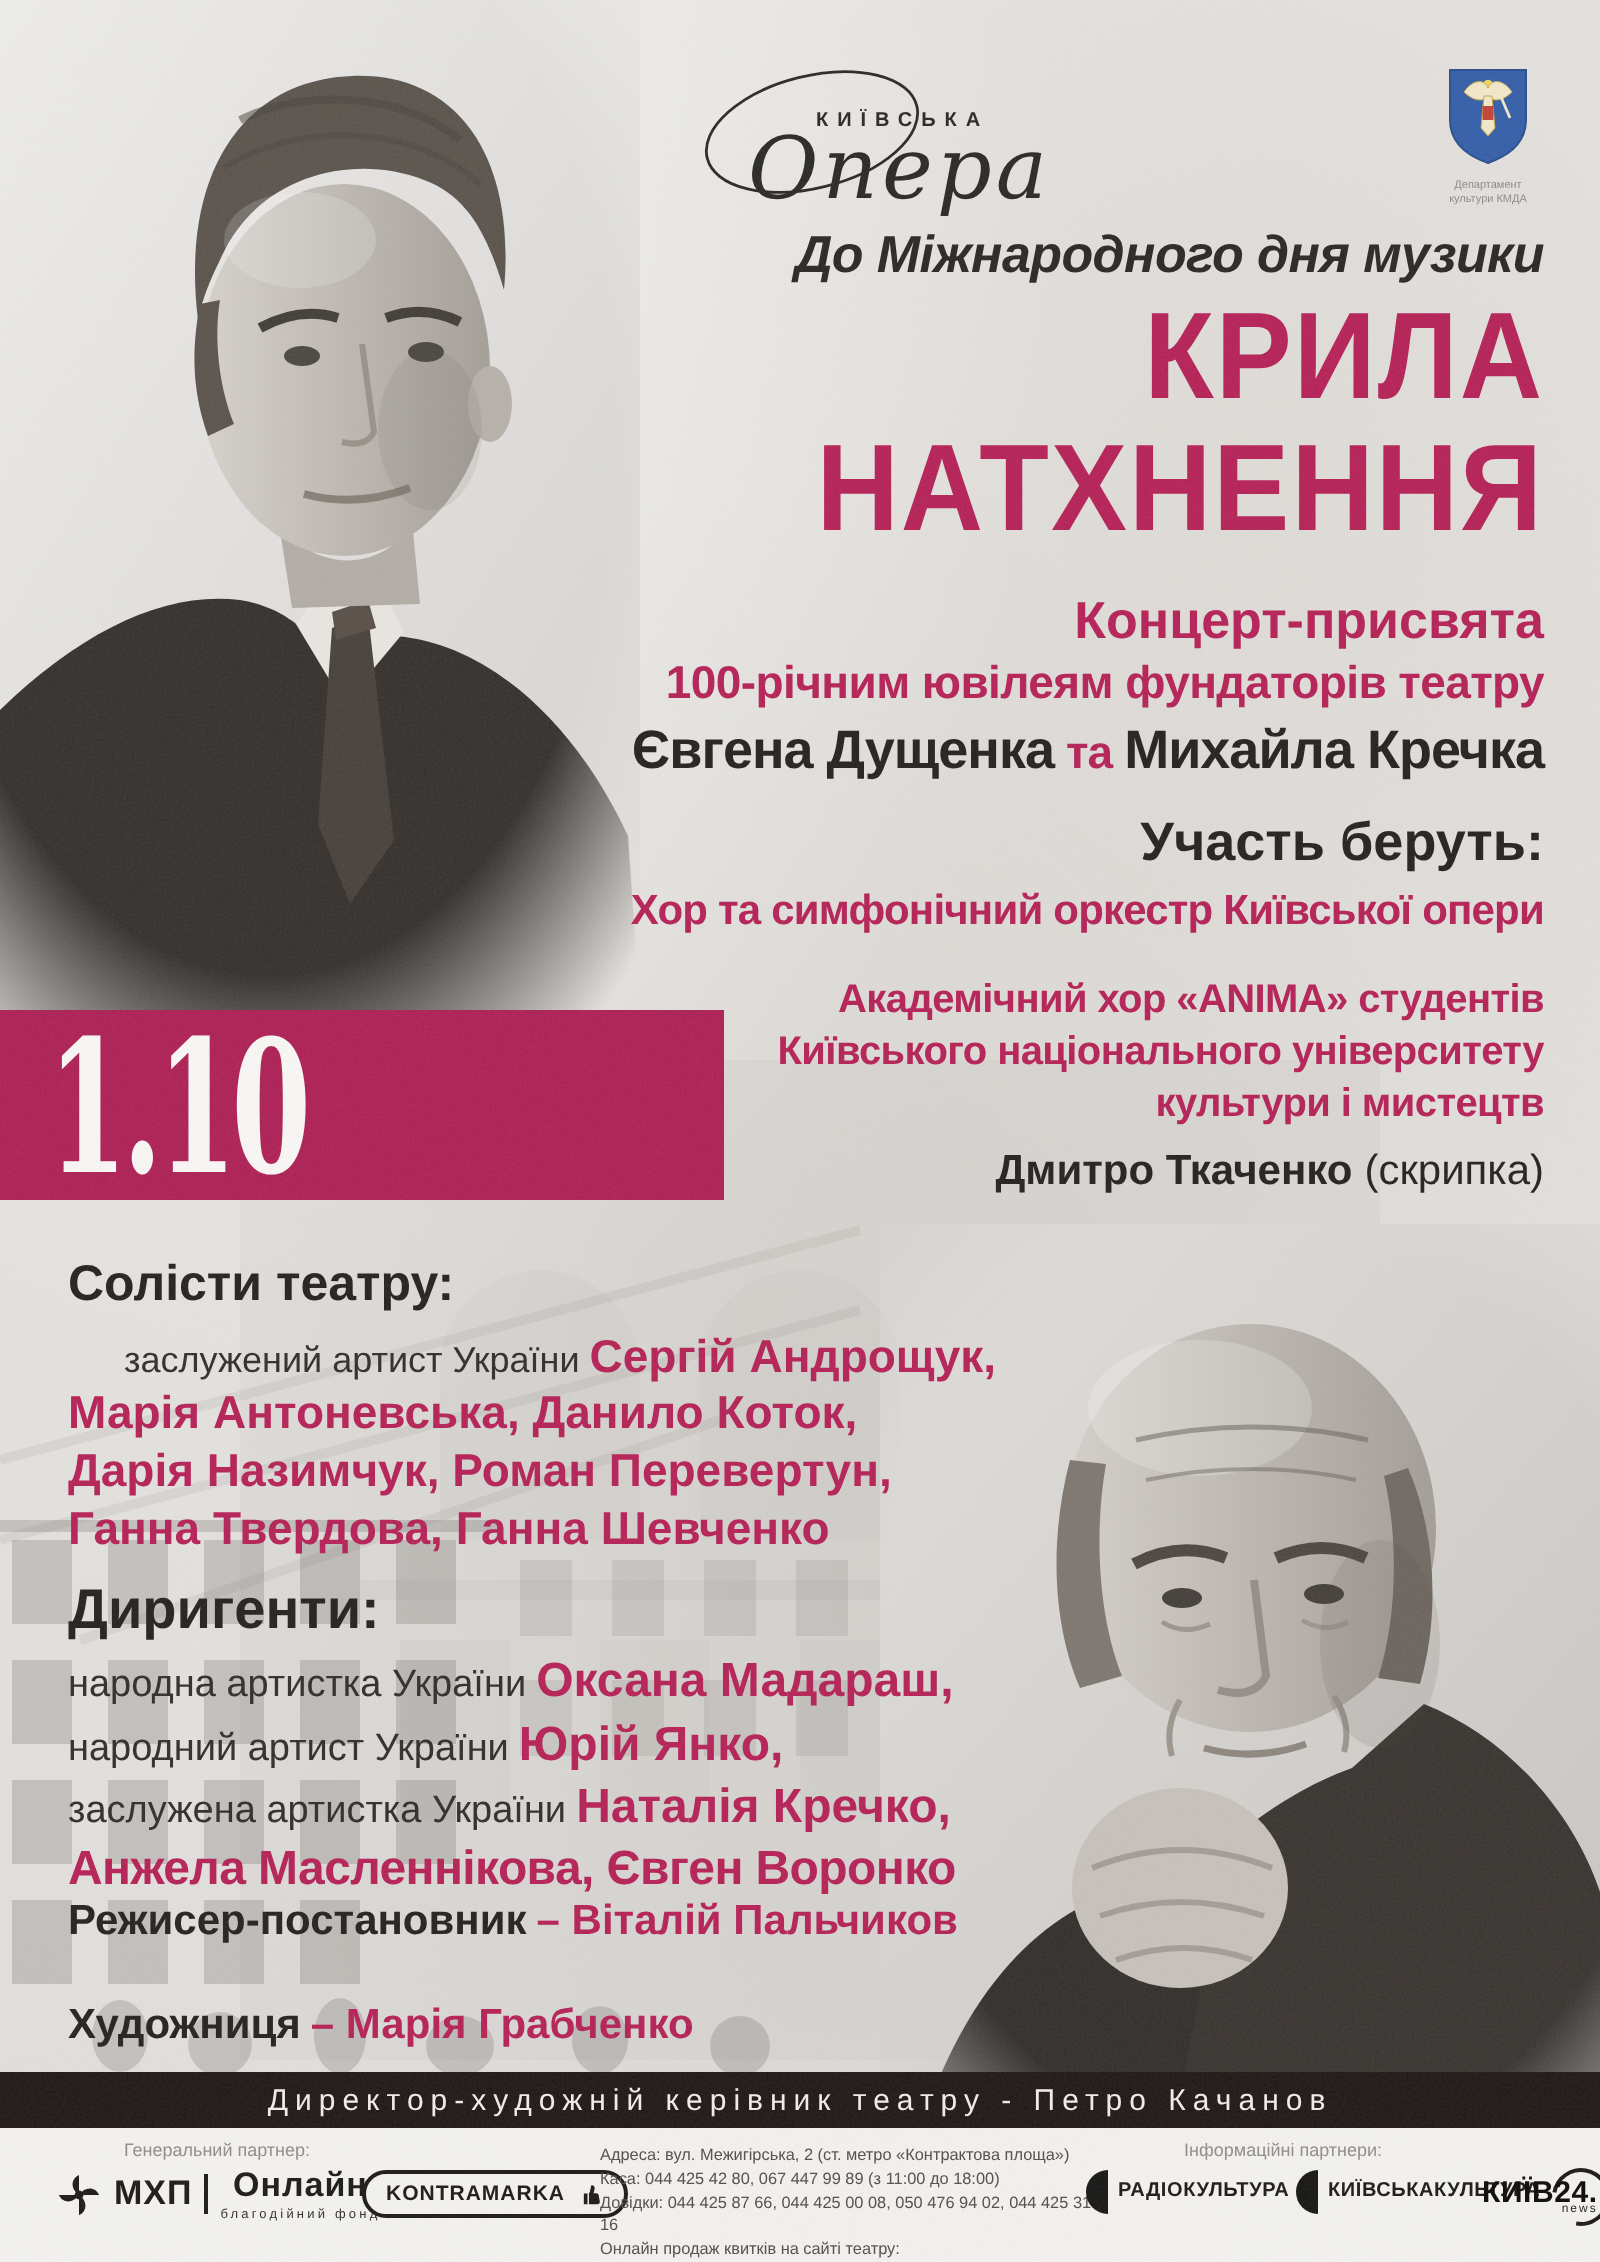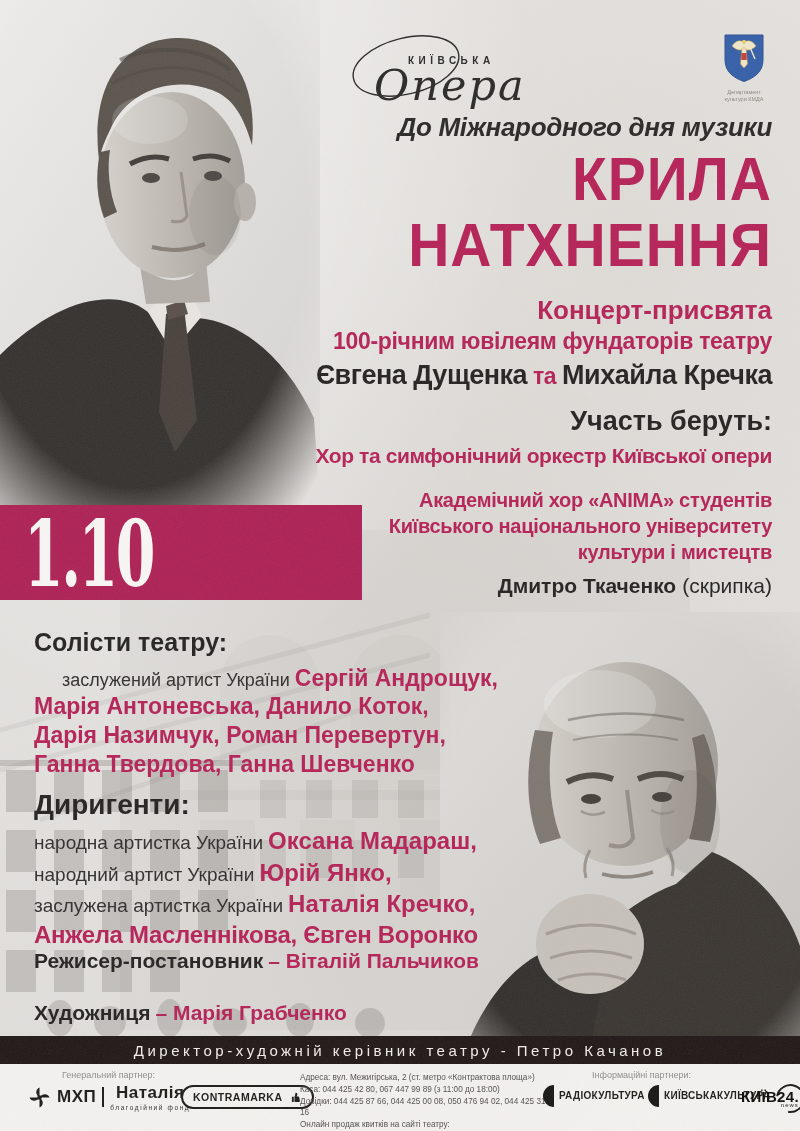--- a/index.html
+++ b/index.html
@@ -331,21 +331,21 @@
           <path d="M12 12 L12 1.5 C7.5 3.5 7.5 9 12 12Z"></path>
           <path d="M12 12 L22.5 12 C20.5 7.5 15 7.5 12 12Z"></path>
           <path d="M12 12 L12 22.5 C16.5 20.5 16.5 15 12 12Z"></path>
           <path d="M12 12 L1.5 12 C3.5 16.5 9 16.5 12 12Z"></path>
           <circle cx="12" cy="12" r="2.3"></circle>
         </g>
       </svg>
       <span class="mhp-word">МХП</span>
       <span class="mhp-div"></span>
       <span class="mhp-col">
-        <span class="mhp-word">Наталія</span>
+        <span class="mhp-word">Онлайн</span>
         <span class="mhp-sub">благодійний фонд</span>
       </span>
     </div>
     <div class="pill">
       <span class="pill-label">KONTRAMARKA</span>
       <svg width="11" height="11" viewBox="0 0 12 12">
         <path d="M1 5.2 h2 V11 H1 Z M3.8 11 h4.6 c.8 0 1.5-.7 1.3-1.5 L9.1 6.2 C9 5.5 8.4 5 7.7 5 H6.3 L6.9 2.6 C7.1 1.6 6.4.7 5.4.7 L5 .8 4.3 4.2 3.8 5.2 Z" fill="#15130f"></path>
       </svg>
     </div>
     <div class="contacts">

